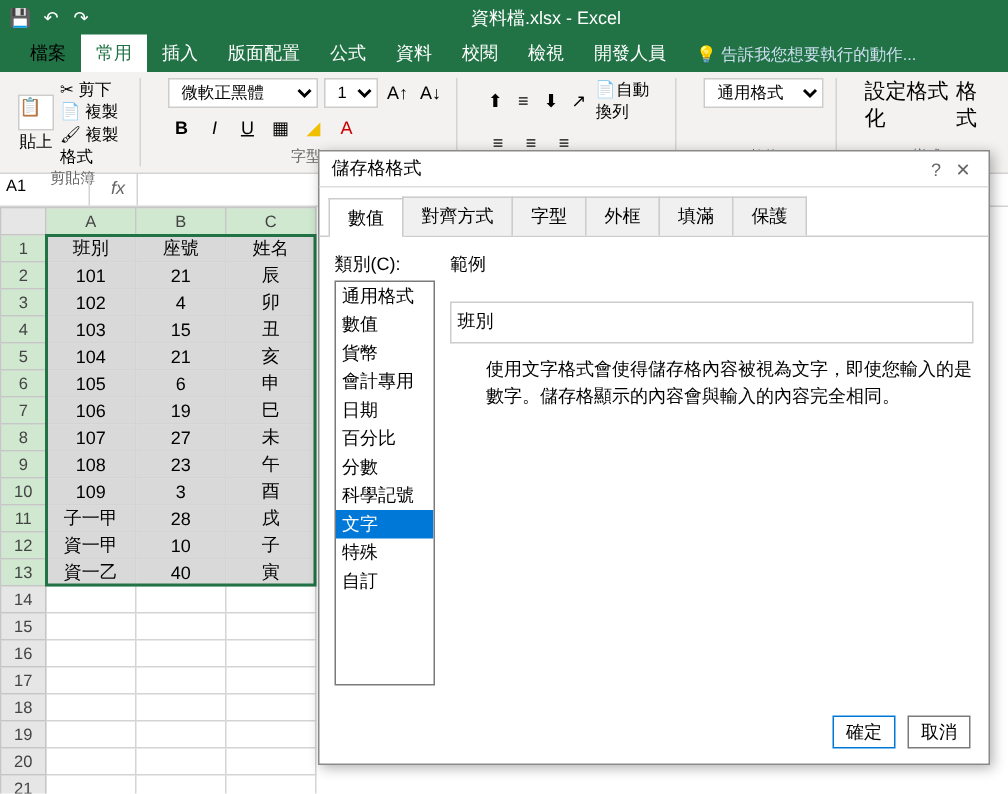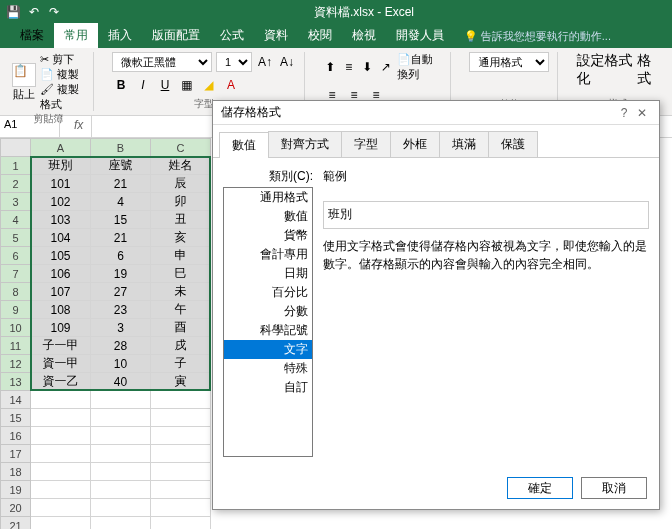--- a/index.html
+++ b/index.html
@@ -38,31 +38,31 @@
 .sel-border { position: absolute; border: 2px solid #217346; pointer-events: none; }
 
 .dialog { position: absolute; left: 212px; top: 100px; width: 448px; height: 410px; background: #fff; border: 1px solid #8a8a8a; box-shadow: 2px 2px 8px rgba(0,0,0,0.3); }
 .dlg-title { height: 24px; display: flex; align-items: center; padding: 0 8px; font-size: 12px; border-bottom: 1px solid #ddd; }
 .dlg-title .sp { flex: 1; }
 .dlg-title .ctl { width: 18px; text-align: center; color: #666; }
 .dlg-tabs { display: flex; border-bottom: 1px solid #ccc; padding: 6px 6px 0 6px; gap: 0; }
 .dlg-tab { padding: 4px 12px; border: 1px solid #ccc; border-bottom: none; background: #f0f0f0; font-size: 12px; margin-right: -1px; }
 .dlg-tab.active { background: #fff; position: relative; top: 1px; }
 .dlg-body { padding: 10px; display: flex; gap: 10px; height: 310px; }
-.cat-side { width: 90px; text-align: right; }
+.cat-side { width: 67px; }
 .cat-label { font-size: 12px; margin-bottom: 2px; }
 .cat-list { border: 1px solid #7a7a7a; height: 270px; background: #fff; overflow: hidden; }
 .cat-item { padding: 1px 4px; font-size: 12px; cursor: pointer; }
 .cat-item.sel { background: #0078d7; color: #fff; }
 .right-side { flex: 1; }
 .sample-box { border: 1px solid #ccc; padding: 4px; margin-top: 14px; height: 28px; font-size: 12px; }
 .sample-lab { font-size: 12px; margin-bottom: 16px; }
-.desc { font-size: 12px; margin-top: 8px; line-height: 1.5; }
+.desc { font-size: 12px; margin-top: 8px; line-height: 1.5; margin-left: 24px; }
 .dlg-btns { position: absolute; bottom: 10px; right: 12px; display: flex; gap: 8px; }
-.dlg-btn { width: 66px; height: 22px; border: 1px solid #7a7a7a; background: #fff; font-size: 12px; }
+.dlg-btn { width: 42px; height: 22px; border: 1px solid #7a7a7a; background: #fff; font-size: 12px; }
 .dlg-btn.primary { border: 1px solid #0078d7; }
 .u { text-decoration: underline; }
 .corner { width: 30px; height: 18px; background: #e6e6e6; border: 1px solid #c6c6c6; }
 </style>
 </head>
 <body>
 
 <div class="titlebar">
   <div class="qat">
     <span>💾</span>

